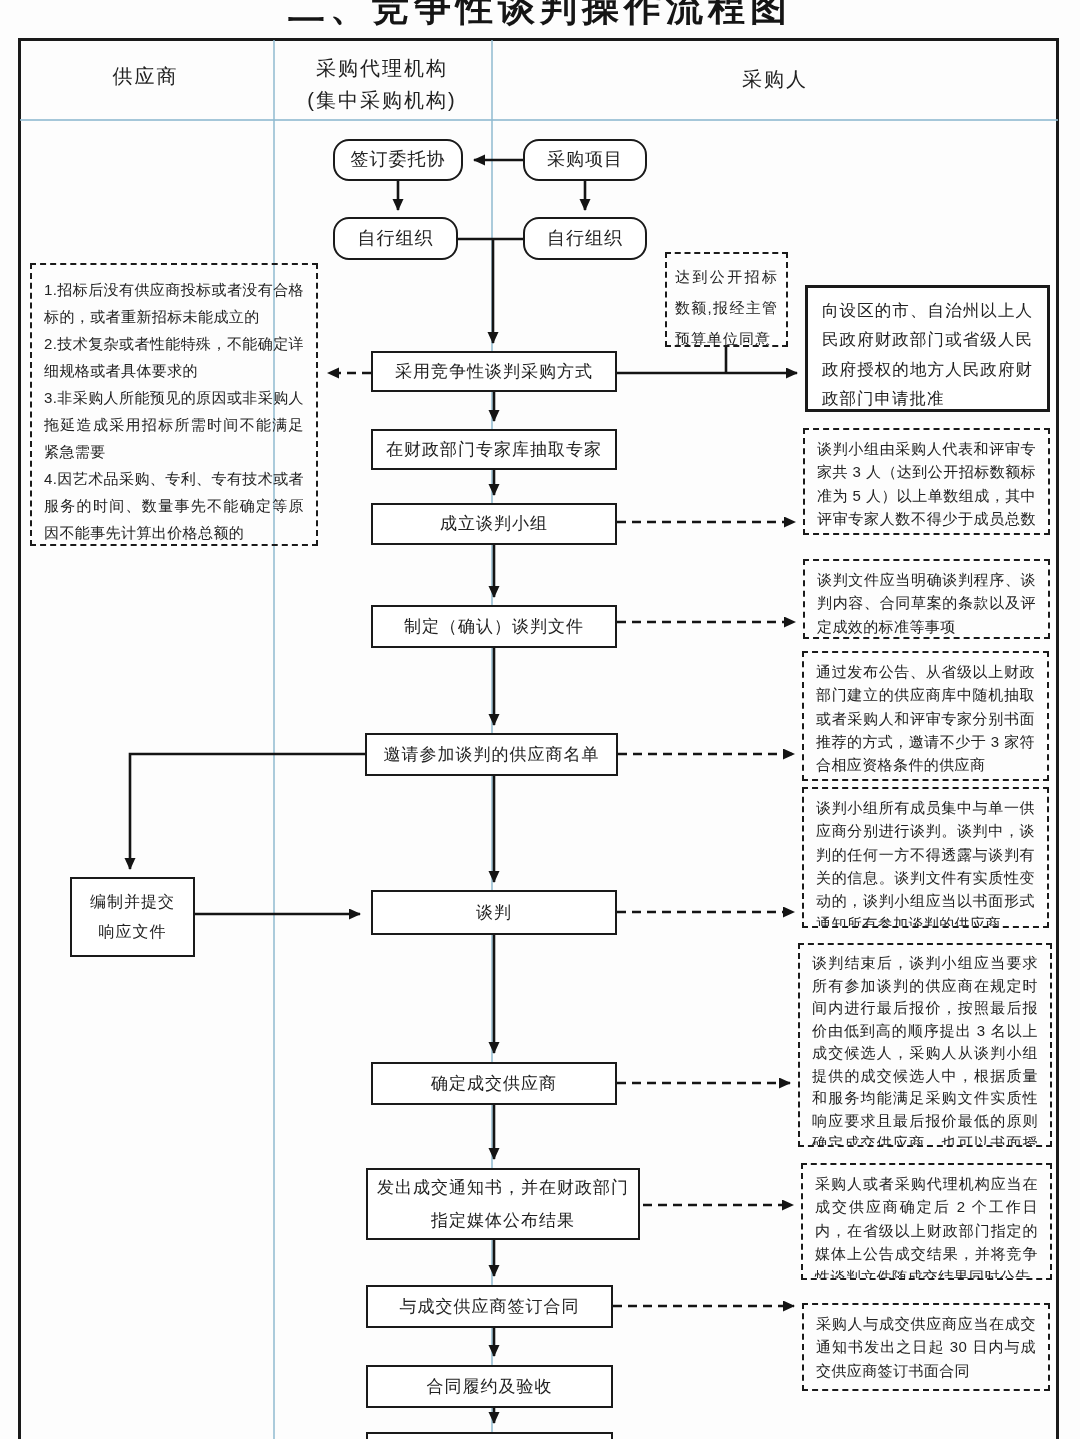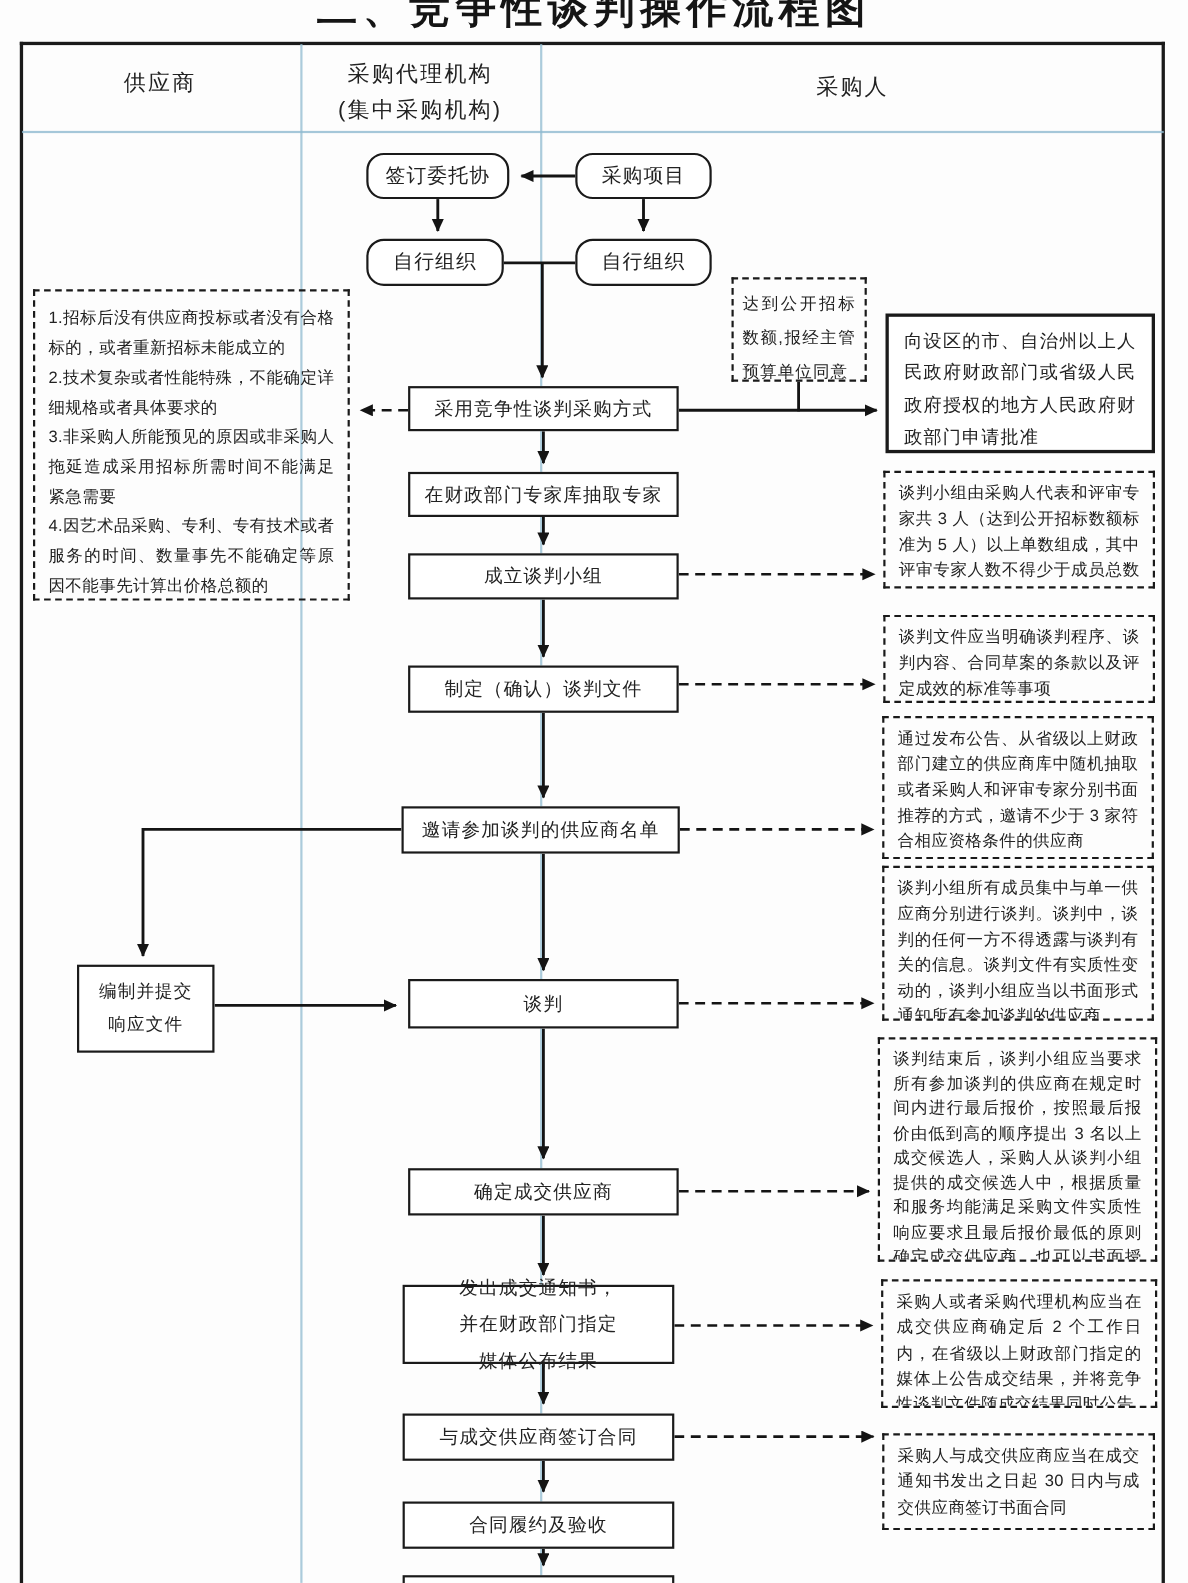--- a/index.html
+++ b/index.html
@@ -114,21 +114,21 @@
   <div class="node" style="left:371px;top:429px;width:246px;height:41px">在财政部门专家库抽取专家</div>
   <div class="node" style="left:371px;top:503px;width:246px;height:42px">成立谈判小组</div>
   <div class="node" style="left:371px;top:605px;width:246px;height:43px">制定（确认）谈判文件</div>
   <div class="node" style="left:365px;top:733px;width:253px;height:43px">邀请参加谈判的供应商名单</div>
   <div class="node" style="left:70px;top:877px;width:125px;height:80px;font-size:16px">
     <div>编制并提交</div>
     <div>响应文件</div>
   </div>
   <div class="node" style="left:371px;top:890px;width:246px;height:45px">谈判</div>
   <div class="node" style="left:371px;top:1062px;width:246px;height:43px">确定成交供应商</div>
-  <div class="node" style="left:366px;top:1168px;width:247px;height:72px;padding:0 44px;line-height:1.95">发出成交通知书，并在财政部门指定媒体公布结果</div>
+  <div class="node" style="left:366px;top:1168px;width:274px;height:72px;padding:0 8px;line-height:1.95">发出成交通知书，并在财政部门指定媒体公布结果</div>
   <div class="node" style="left:366px;top:1285px;width:247px;height:43px">与成交供应商签订合同</div>
   <div class="node" style="left:366px;top:1365px;width:247px;height:43px">合同履约及验收</div>
   <div class="node" style="left:366px;top:1432px;width:247px;height:34px"></div>
 
   <div class="note reasons" style="left:30px;top:263px;width:288px;height:283px">
     <div>1.招标后没有供应商投标或者没有合格标的，或者重新招标未能成立的</div>
     <div>2.技术复杂或者性能特殊，不能确定详细规格或者具体要求的</div>
     <div>3.非采购人所能预见的原因或非采购人拖延造成采用招标所需时间不能满足紧急需要</div>
     <div>4.因艺术品采购、专利、专有技术或者服务的时间、数量事先不能确定等原因不能事先计算出价格总额的</div>
   </div>

